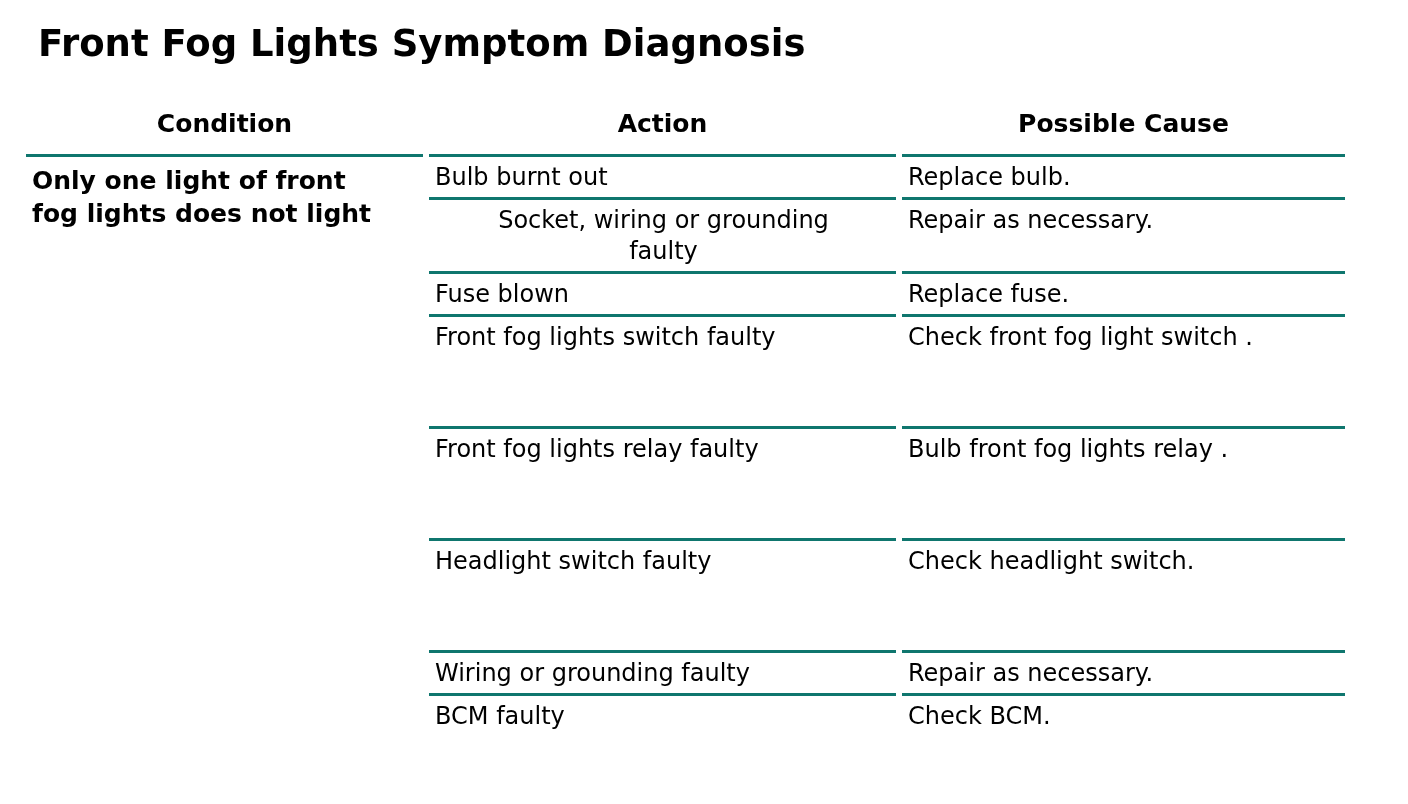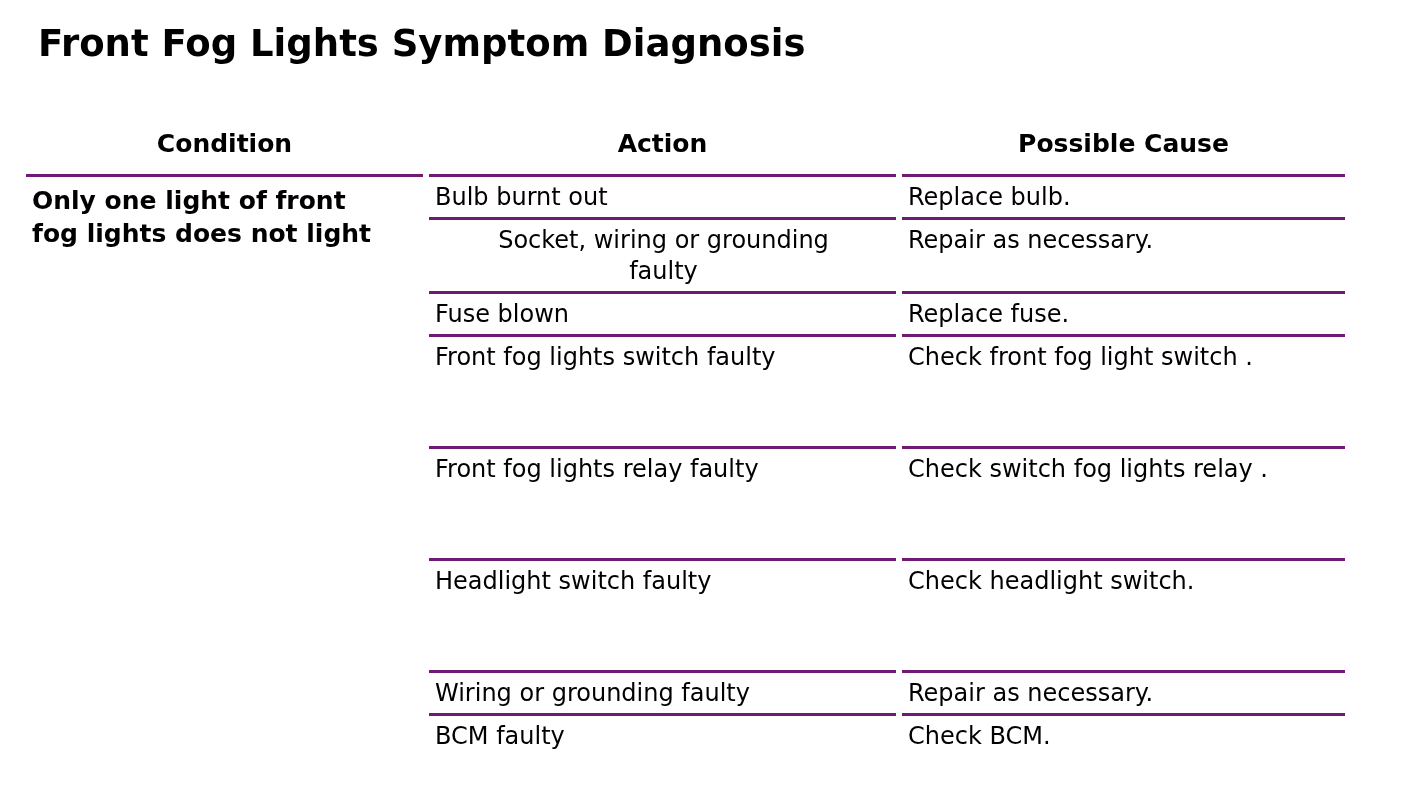--- a/index.html
+++ b/index.html
@@ -15,41 +15,41 @@
     overflow: hidden;
   }
   .title {
     font-size: 37px;
     font-weight: bold;
     margin: 22px 0 0 38px;
     white-space: nowrap;
   }
   .tbl {
     margin-left: 26px;
-    margin-top: 64px;
+    margin-top: 44px;
   }
   .hdr-row {
     display: grid;
     grid-template-columns: 397px 467px 443px;
     column-gap: 6px;
   }
   .hdr {
     font-size: 25px;
     font-weight: bold;
     text-align: center;
     padding-bottom: 16px;
   }
   .section {
     display: grid;
     grid-template-columns: 397px 467px 443px;
     column-gap: 6px;
     grid-auto-rows: min-content;
   }
   .cell {
-    border-top: 3px solid #701a75;
+    border-top: 3px solid #0f766e;
     font-size: 24px;
     line-height: 31px;
     padding: 5px 4px 4px 6px;
     white-space: pre-line;
     box-sizing: border-box;
   }
   .cond {
     grid-column: 1;
     font-size: 25px;
     font-weight: bold;
@@ -81,21 +81,21 @@
           <div class="cell cause" style="grid-area: 2 / 2; text-align: center;">Socket, wiring or grounding
 faulty</div>
           <div class="cell action" style="grid-area: 2 / 3;">Repair as necessary.</div>
         </div>
         <div class="section">
           <div class="cell cause" style="grid-area: 1 / 2;">Fuse blown</div>
           <div class="cell action" style="grid-area: 1 / 3;">Replace fuse.</div>
           <div class="cell cause tall" style="grid-area: 2 / 2;">Front fog lights switch faulty</div>
           <div class="cell action tall" style="grid-area: 2 / 3;">Check front fog light switch .</div>
           <div class="cell cause tall" style="grid-area: 3 / 2;">Front fog lights relay faulty</div>
-          <div class="cell action tall" style="grid-area: 3 / 3;">Check switch fog lights relay .</div>
+          <div class="cell action tall" style="grid-area: 3 / 3;">Bulb front fog lights relay .</div>
           <div class="cell cause tall" style="grid-area: 4 / 2;">Headlight switch faulty</div>
           <div class="cell action tall" style="grid-area: 4 / 3;">Check headlight switch.</div>
           <div class="cell cause" style="grid-area: 5 / 2;">Wiring or grounding faulty</div>
           <div class="cell action" style="grid-area: 5 / 3;">Repair as necessary.</div>
           <div class="cell cause" style="grid-area: 6 / 2;">BCM faulty</div>
           <div class="cell action" style="grid-area: 6 / 3;">Check BCM.</div>
         </div>
       </div>
   </div>
 </div>

